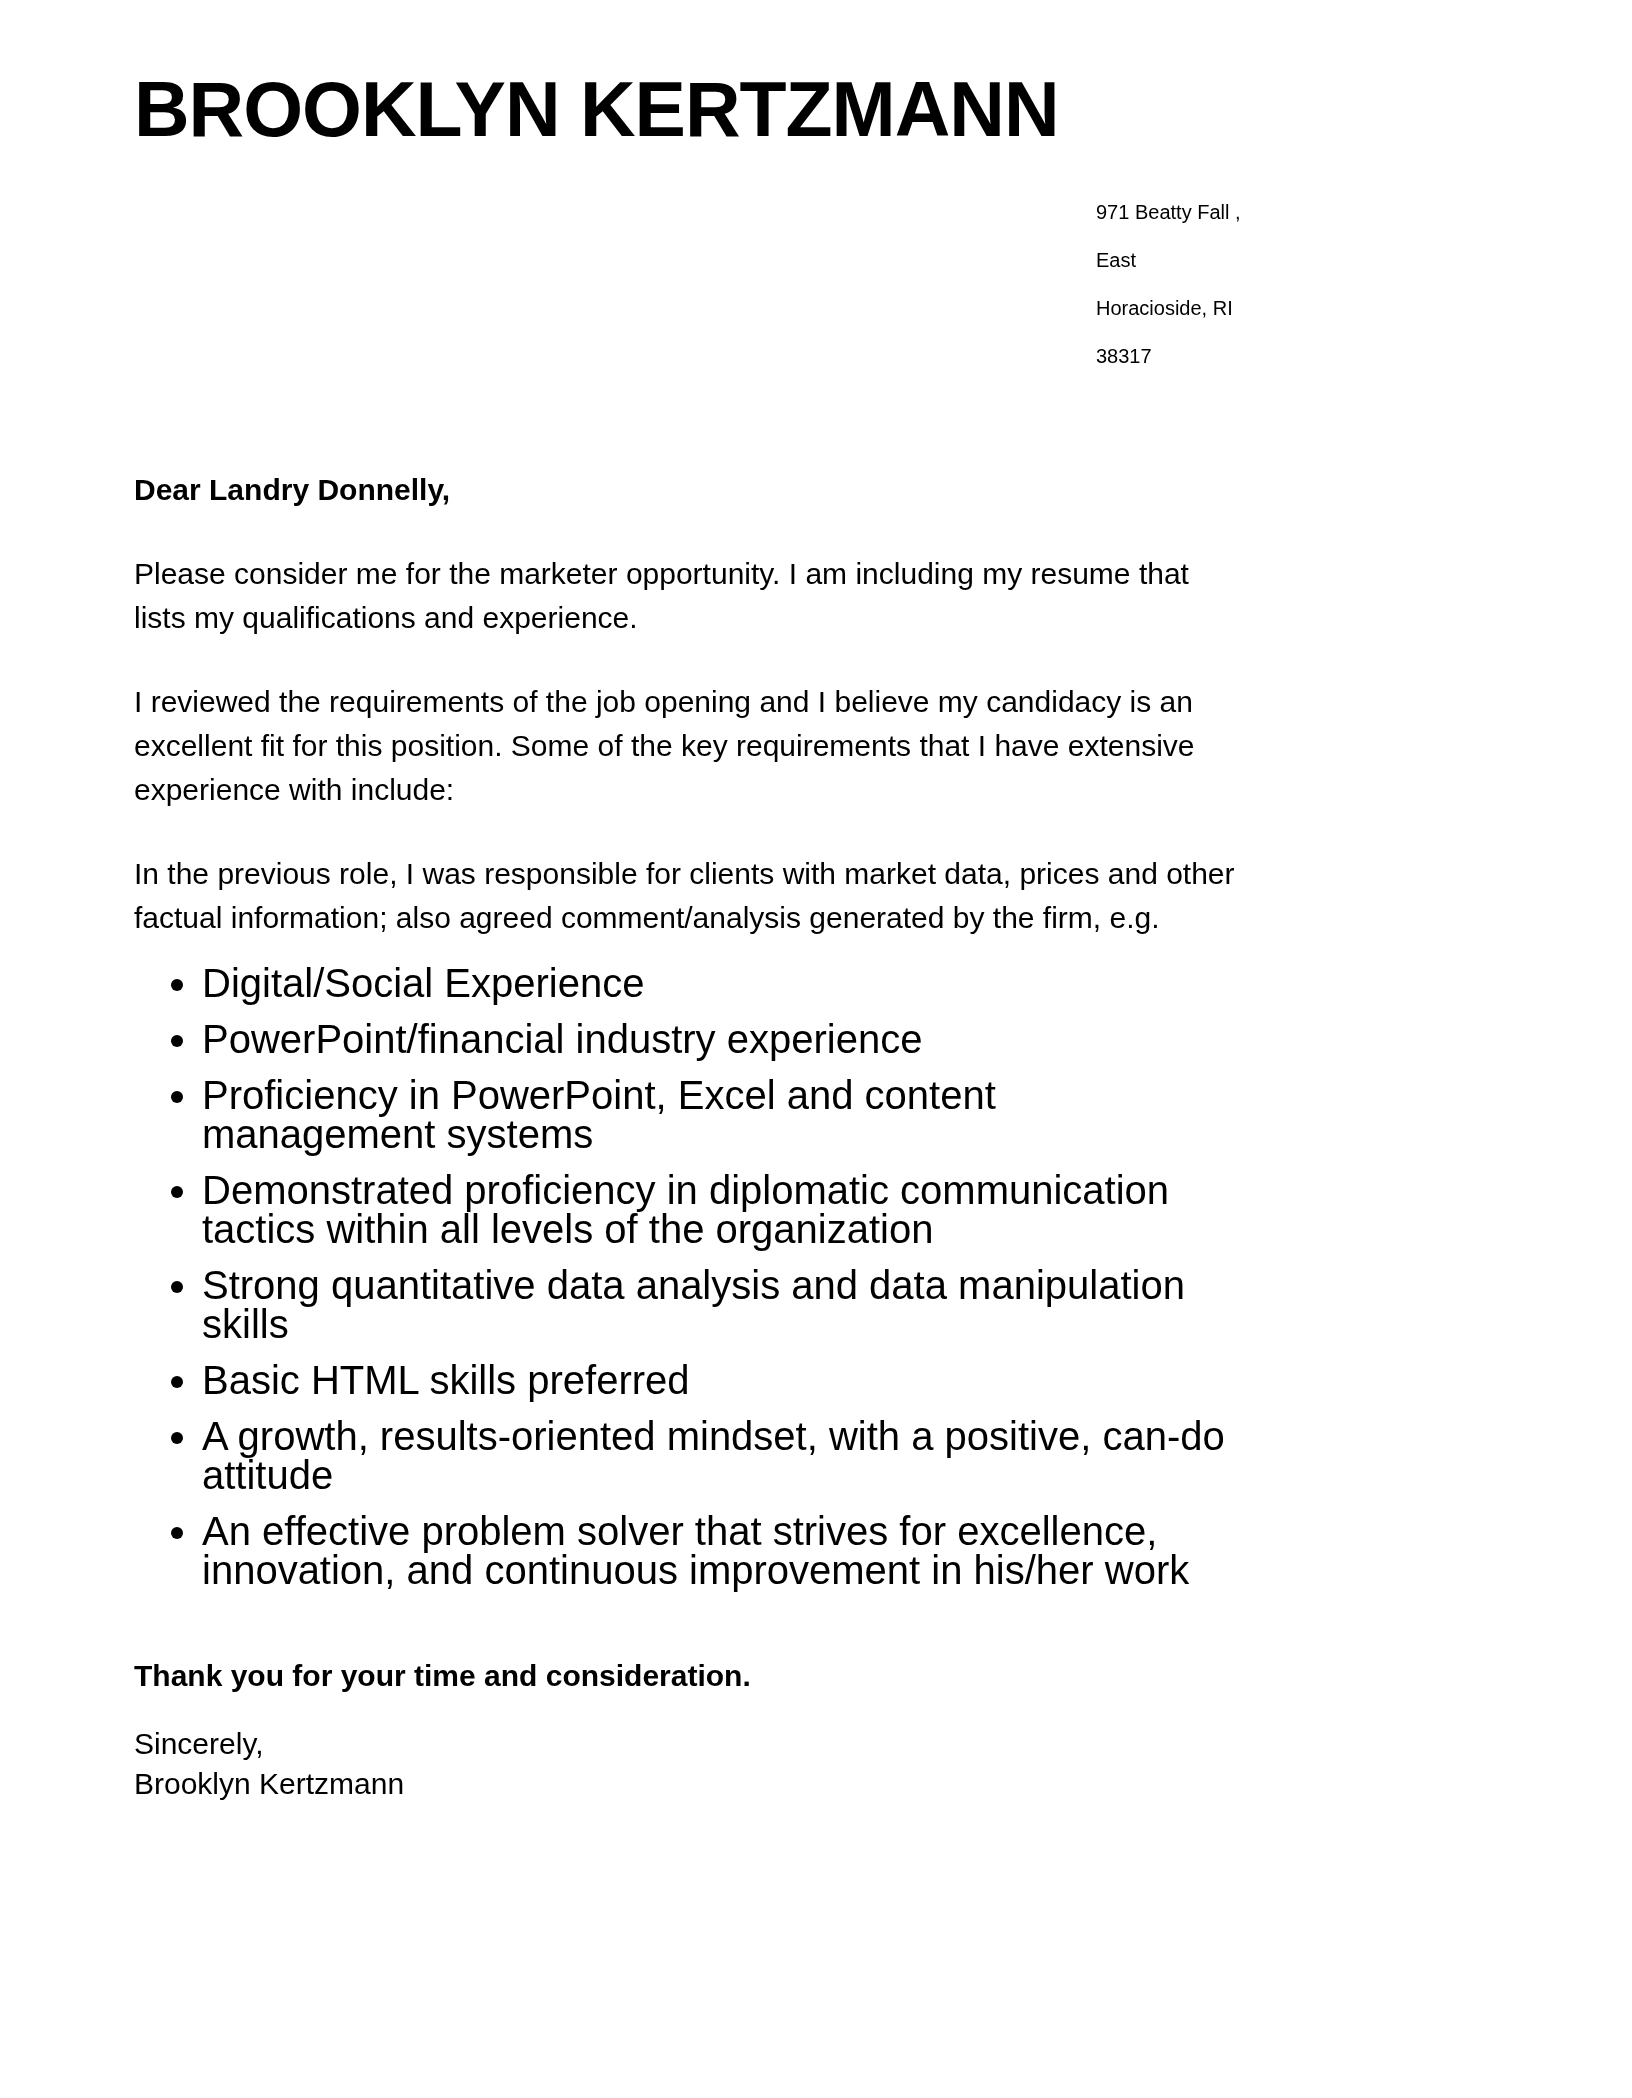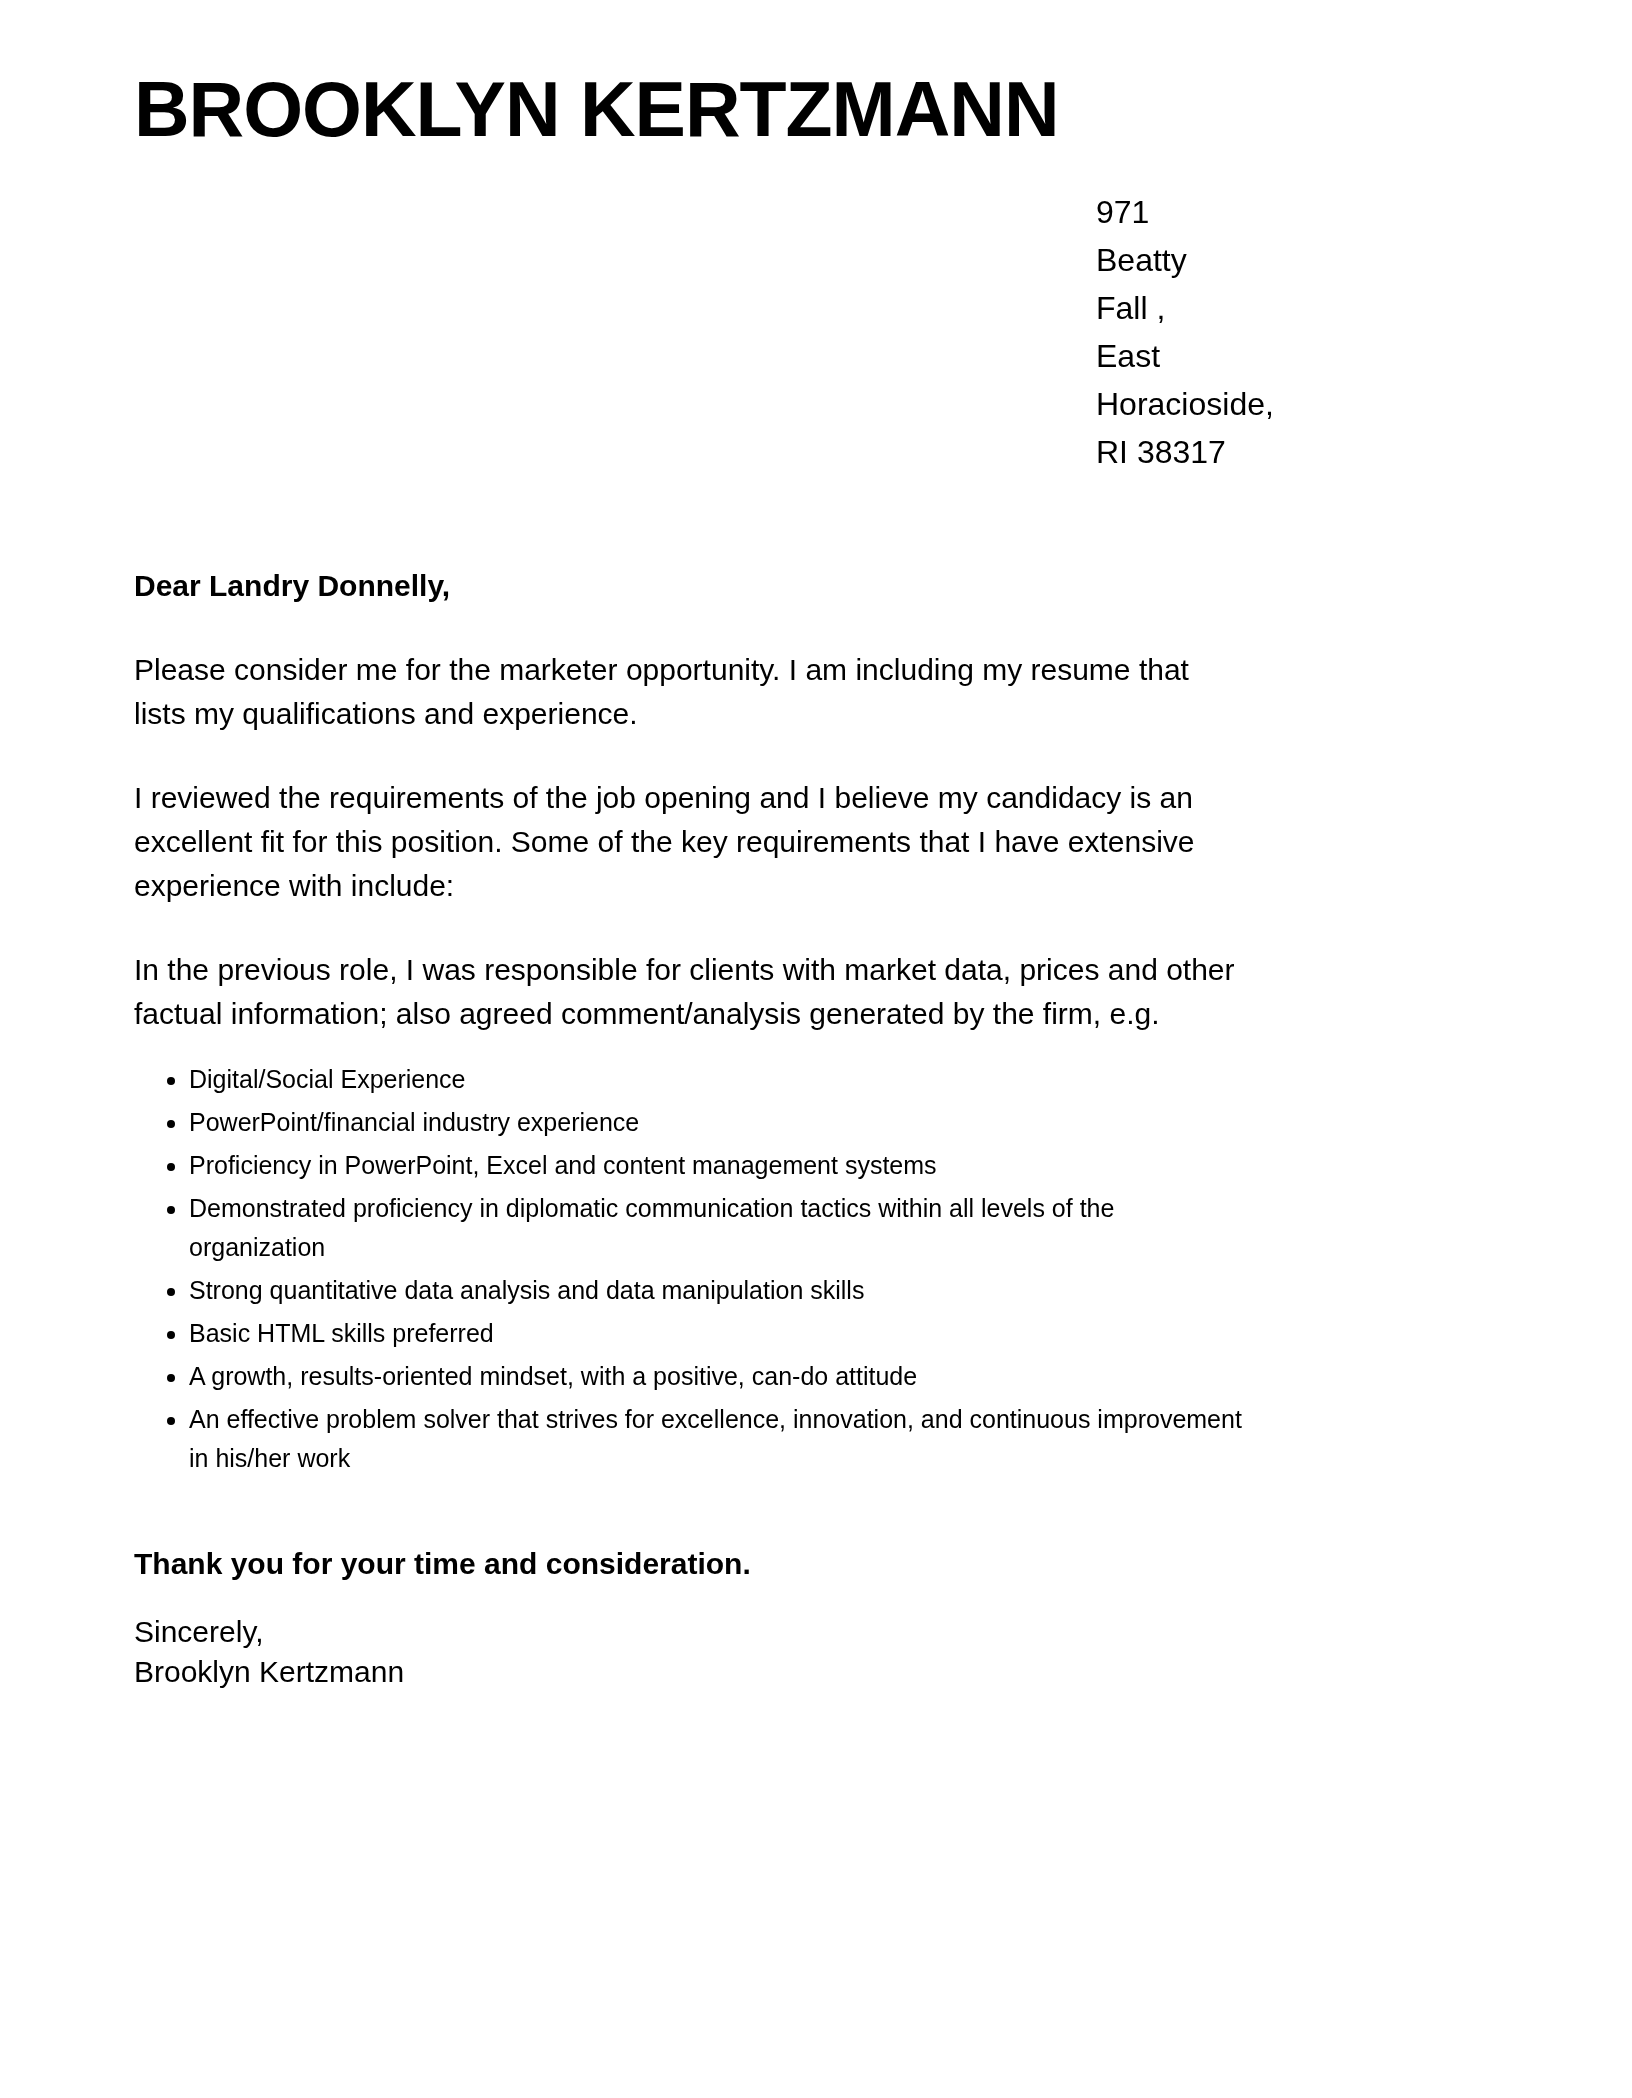--- a/index.html
+++ b/index.html
@@ -25,21 +25,21 @@
   h1.name {
     margin: 66px 0 0 0;
     font-size: 77px;
     font-weight: 700;
     letter-spacing: -1px;
     line-height: 1.12;
     white-space: nowrap;
   }
   .address {
     margin: 36px 0 0 962px;
-    font-size: 32px;
+    font-size: 20px;
     line-height: 48px;
     font-weight: 400;
   }
   p {
     margin: 0;
     font-size: 30px;
     line-height: 44px;
     font-weight: 400;
   }
   .greeting {
@@ -50,24 +50,24 @@
     margin-top: 40px;
     max-width: 1364px;
   }
   ul.reqs {
     margin: 24px 0 0 0;
     padding: 0 0 0 51px;
     list-style: disc outside;
     max-width: 1313px;
   }
   ul.reqs li {
-    font-size: 25px;
+    font-size: 40px;
     line-height: 39px;
     padding: 0;
-    margin: 4px;
+    margin: 17px;
   }
   .thanks {
     margin-top: 64px;
     font-weight: 700;
   }
   .signoff {
     margin-top: 26px;
     line-height: 40px;
   }
 </style>

